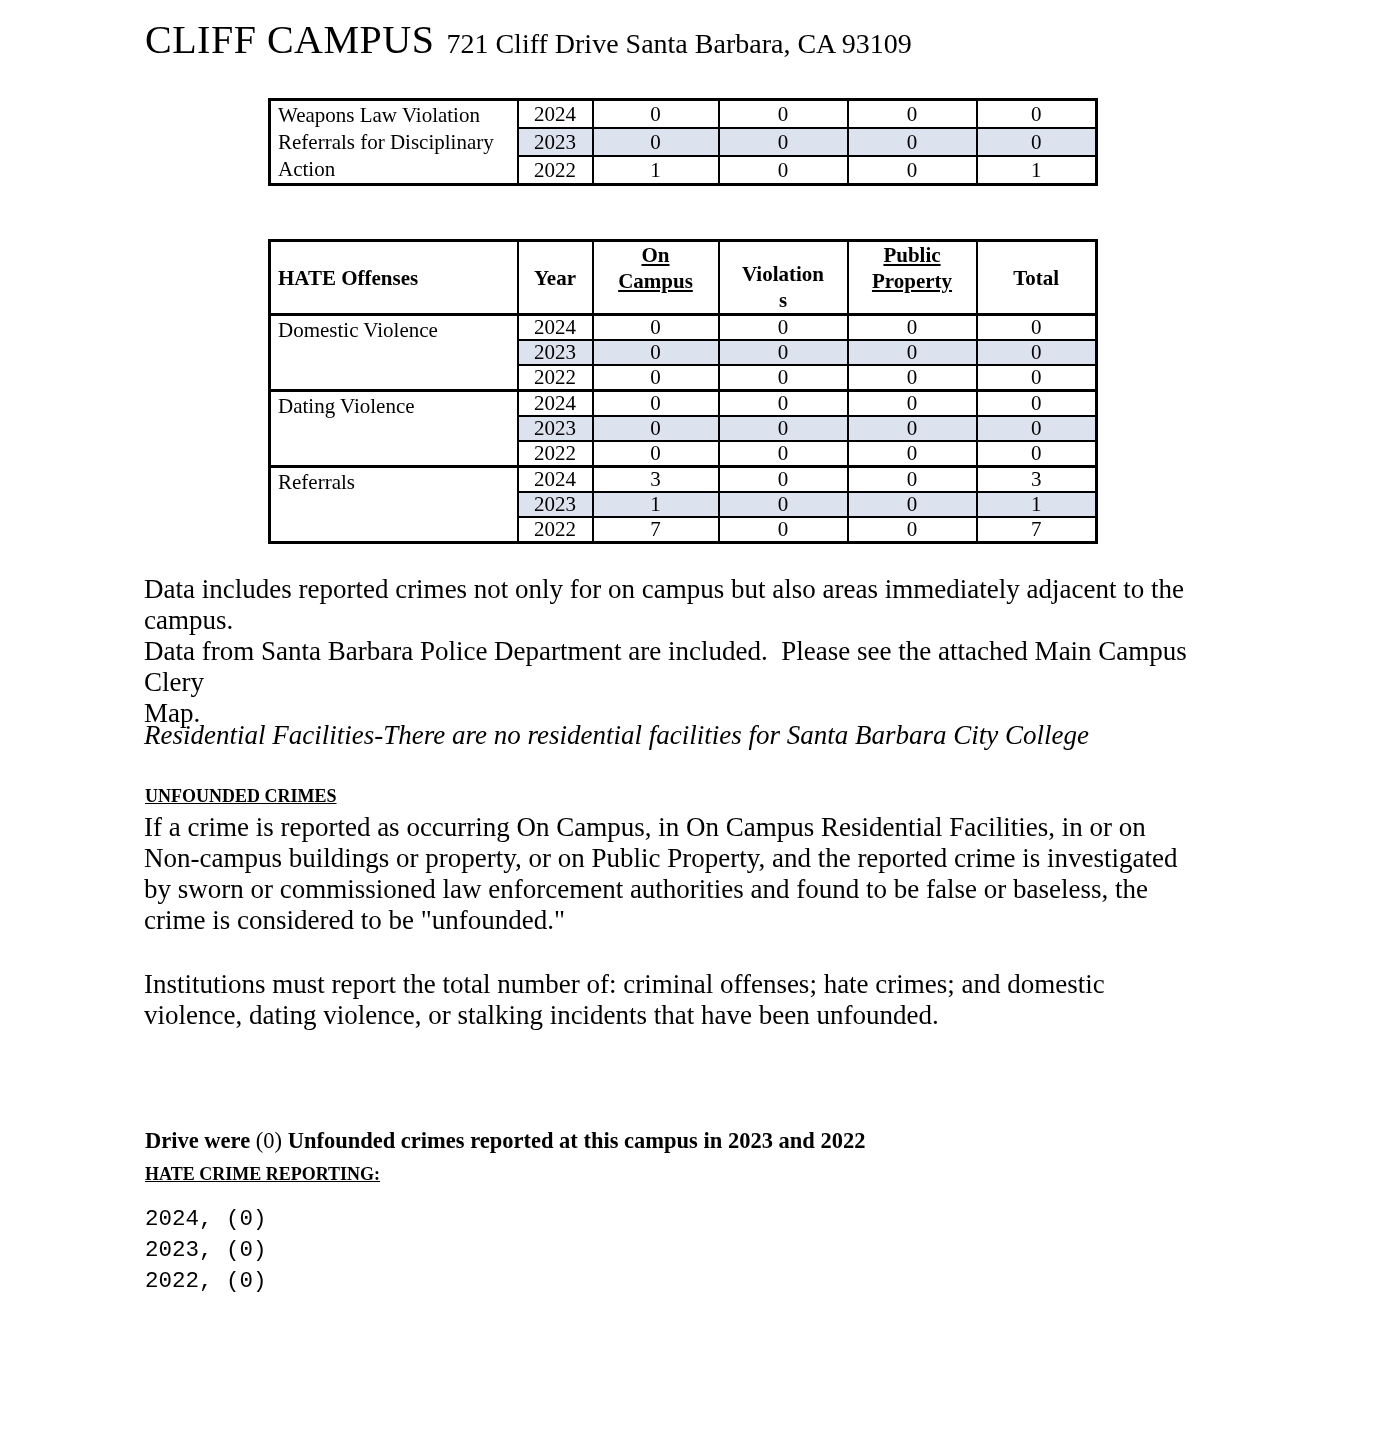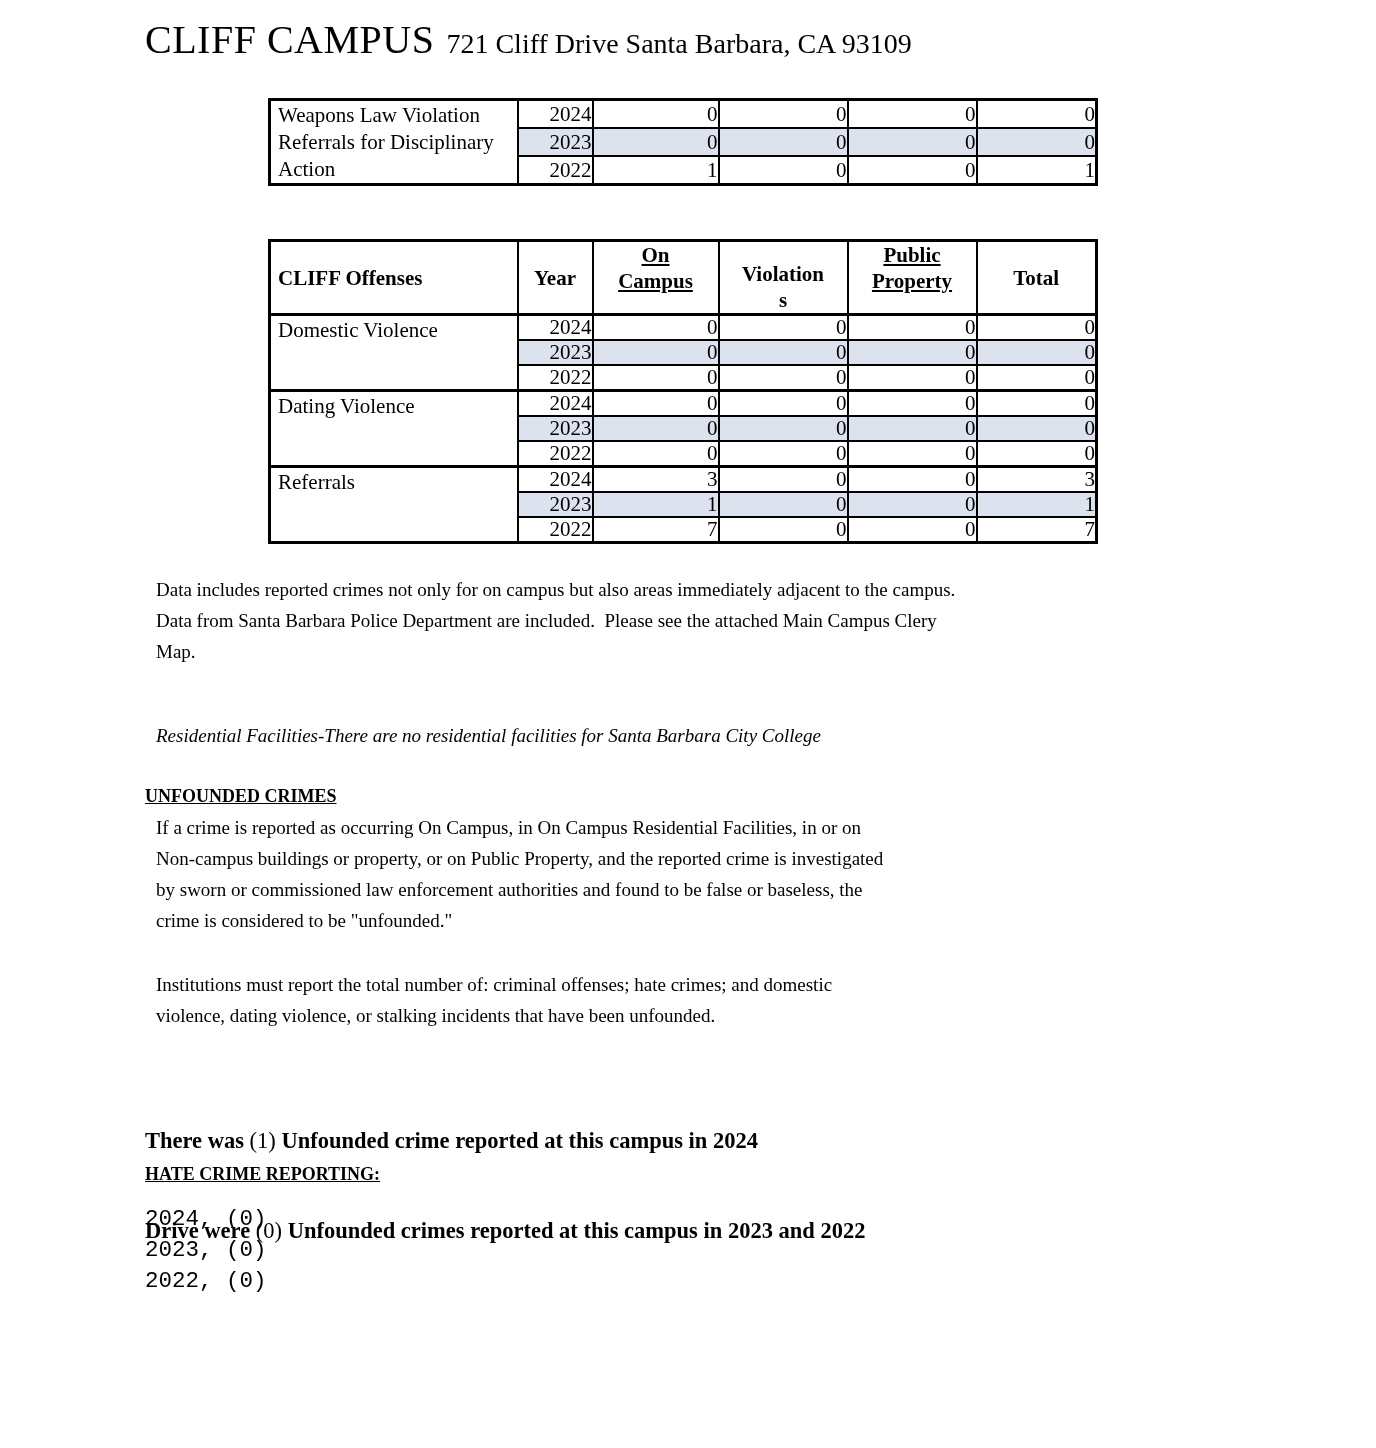--- a/index.html
+++ b/index.html
@@ -43,21 +43,21 @@
     overflow: hidden;
   }
   .stats .t-label {
     text-align: left;
     vertical-align: top;
     padding: 1px 6px 0 7px;
     line-height: 27px;
     font-weight: normal;
   }
   .stats .t-year, .stats .t-val {
-    text-align: right;
+    text-align: center;
     vertical-align: middle;
     padding: 0;
     height: 23px;
     line-height: 23px;
   }
   #weapons-table .t-year, #weapons-table .t-val { height: 24px; line-height: 24px; }
 
   
   #vawa-table tr.hdr th {
     font-weight: bold;
@@ -72,23 +72,23 @@
   #vawa-table tr.hdr th.h-mid  { vertical-align: middle; }
   #vawa-table tr.hdr th.h-top  { vertical-align: top; text-decoration: underline; }
   #vawa-table tr.hdr th.h-bot  { vertical-align: bottom; }
 
   tr.shaded td { background: var(--shaded-row); }
   tr.group-start td { border-top: 3px solid var(--border-c); }
 
   
   .txt {
     position: absolute;
-    left: 156px;
+    left: 144px;
     width: 1085px;
-    font-size: 19px;
+    font-size: 27px;
     line-height: 31px;
     white-space: pre-wrap;
   }
   .italic { font-style: italic; }
   .hd {
     position: absolute;
     left: 145px;
     font-size: 18px;
     font-weight: bold;
     line-height: 30px;
@@ -159,21 +159,21 @@
     <colgroup>
       <col style="width:248px">
         <col style="width:75px">
         <col style="width:126px">
       <col style="width:129px">
         <col style="width:129px">
         <col style="width:120px">
     </colgroup>
     <tbody>
         <tr class="hdr">
-      <th class="h-left">CLIFF Offenses</th>
+      <th class="h-left">HATE Offenses</th>
       <th class="h-mid">Year</th>
       <th class="h-top">On
 Campus</th>
       <th class="h-bot">Violation
 s</th>
       <th class="h-top">Public
 Property</th>
       <th class="h-mid">Total</th>
     </tr>
 
@@ -258,21 +258,20 @@
 
   <div class="txt" style="top:969px">Institutions must report the total number of: criminal offenses; hate crimes; and domestic
 violence, dating violence, or stalking incidents that have been unfounded.</div>
 
   <div class="txt" style="top:812px">If a crime is reported as occurring On Campus, in On Campus Residential Facilities, in or on
 Non-campus buildings or property, or on Public Property, and the reported crime is investigated
 by sworn or commissioned law enforcement authorities and found to be false or baseless, the
 crime is considered to be "unfounded."</div>
 
   <div class="stmt" style="top:1066px">
-    <div><span>There was </span><span class="n">(1)</span><span> Unfounded crime reported at this campus in 2024</span></div>
     <div><span>Drive were </span><span class="n">(0)</span><span> Unfounded crimes reported at this campus in 2023 and 2022</span></div>
   </div>
 
   <div class="hd" style="top:1159px">HATE CRIME REPORTING:</div>
 
   <div class="years" style="top:1204px">
     <div>2024, (0)</div>
     <div>2023, (0)</div>
     <div>2022, (0)</div>
   </div>

